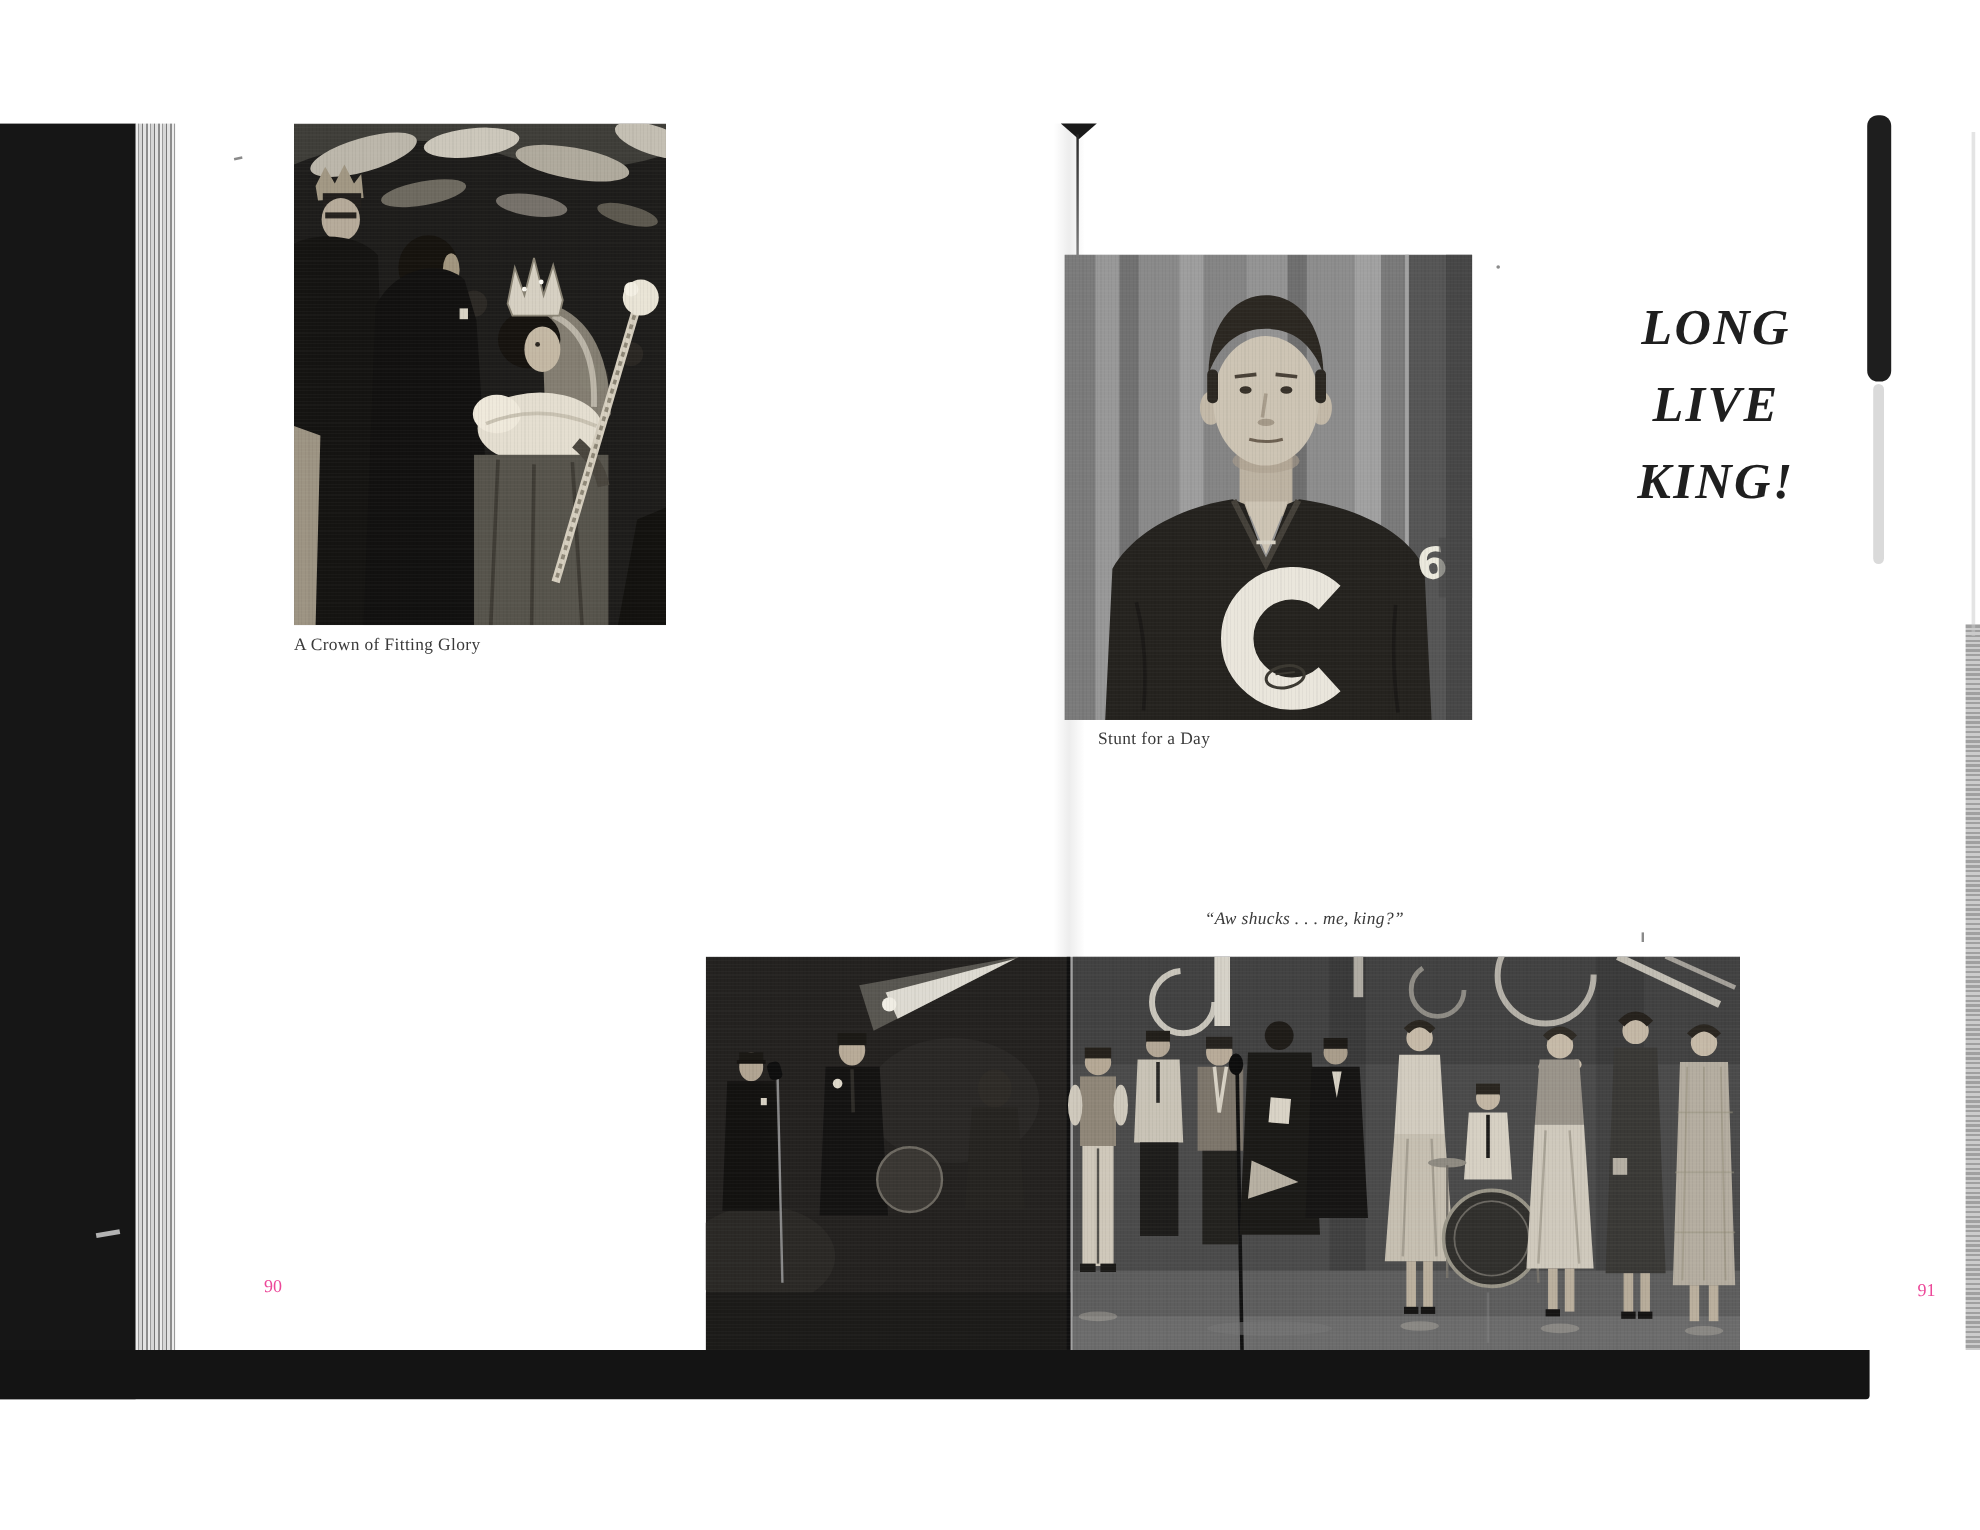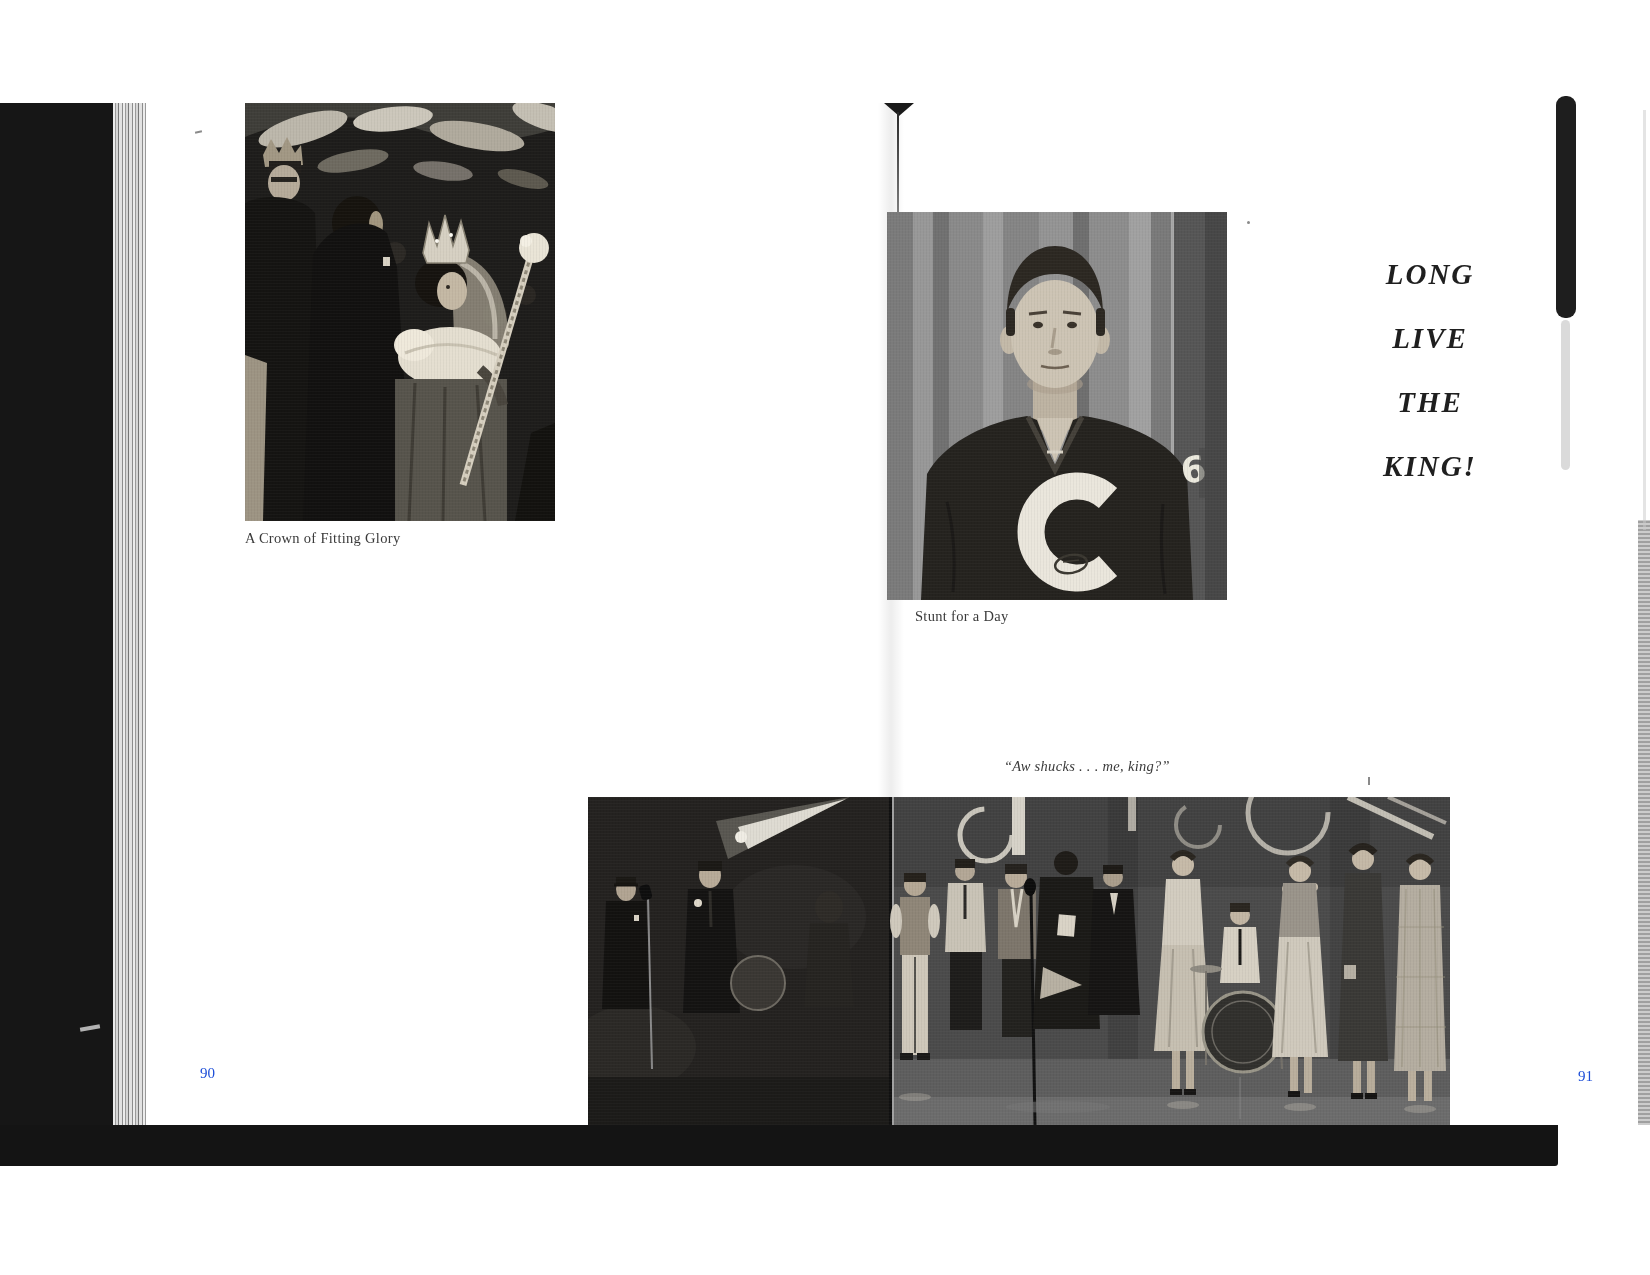--- a/index.html
+++ b/index.html
@@ -30,25 +30,25 @@
   .photo{position:absolute;overflow:hidden;}
   .photo svg{display:block;width:100%;height:100%;}
   .photo::after{content:"";position:absolute;inset:0;pointer-events:none;opacity:.5;
     background-image:repeating-linear-gradient(0deg,rgba(255,255,255,.05) 0 1px,rgba(0,0,0,0) 1px 3px),
                      repeating-linear-gradient(90deg,rgba(0,0,0,.07) 0 1px,rgba(0,0,0,0) 1px 3px);}
 
   
   .caption{position:absolute;font-size:14.5px;color:#3a3a3a;letter-spacing:.3px;}
   .caption.centered{text-align:left;}
   .headline{position:absolute;left:1330px;top:242px;width:200px;text-align:center;
-    font-style:italic;font-weight:700;font-size:29px;line-height:64px;letter-spacing:2px;color:#1f1f1f;}
+    font-style:italic;font-weight:700;font-size:42px;line-height:64px;letter-spacing:2px;color:#1f1f1f;}
   .bodytext{position:absolute;left:184px;top:800px;width:348px;font-size:13.8px;line-height:18.6px;
     text-align:justify;word-spacing:.09em;color:#272727;}
   .bodytext p{margin:0;text-indent:27px;}
-  .pagenum{position:absolute;font-size:15px;color:#1d4ed8;}
+  .pagenum{position:absolute;font-size:15px;color:#ec4899;margin-left:20px;}
 </style>
 </head>
 <body>
 
 <div id="stage">
 
   <div class="scan-bar-left"></div>
   <div class="page-edges-left"></div>
   <div class="scan-bar-bottom"></div>
   <div class="scan-scratch"></div>
@@ -171,21 +171,20 @@
 
       <text x="296" y="272" font-family="DejaVu Sans, sans-serif" font-size="36" font-weight="bold" fill="#eceade" transform="rotate(-9 296 272)">6</text>
       <rect x="312" y="236" width="28" height="50" fill="#474747" opacity=".55"></rect>
     </svg>
   </div>
   <div class="caption centered" style="left:887px;top:608px;width:340px;text-indent:28px;">Stunt for a Day</div>
 
   <div class="headline">
     <div>LONG</div>
     <div>LIVE</div>
-    <div>THE</div>
     <div>KING!</div>
   </div>
 
   <div class="caption" style="left:1004px;top:758px;font-style:italic;">“Aw shucks . . . me, king?”</div>
 
   <div class="photo" style="left:588px;top:797px;width:862px;height:328px;">
     <svg viewBox="0 0 862 328" preserveAspectRatio="none">
 
       <rect width="304" height="328" fill="#242220"></rect>
       <ellipse cx="46" cy="250" rx="62" ry="42" fill="#2b2926"></ellipse>

